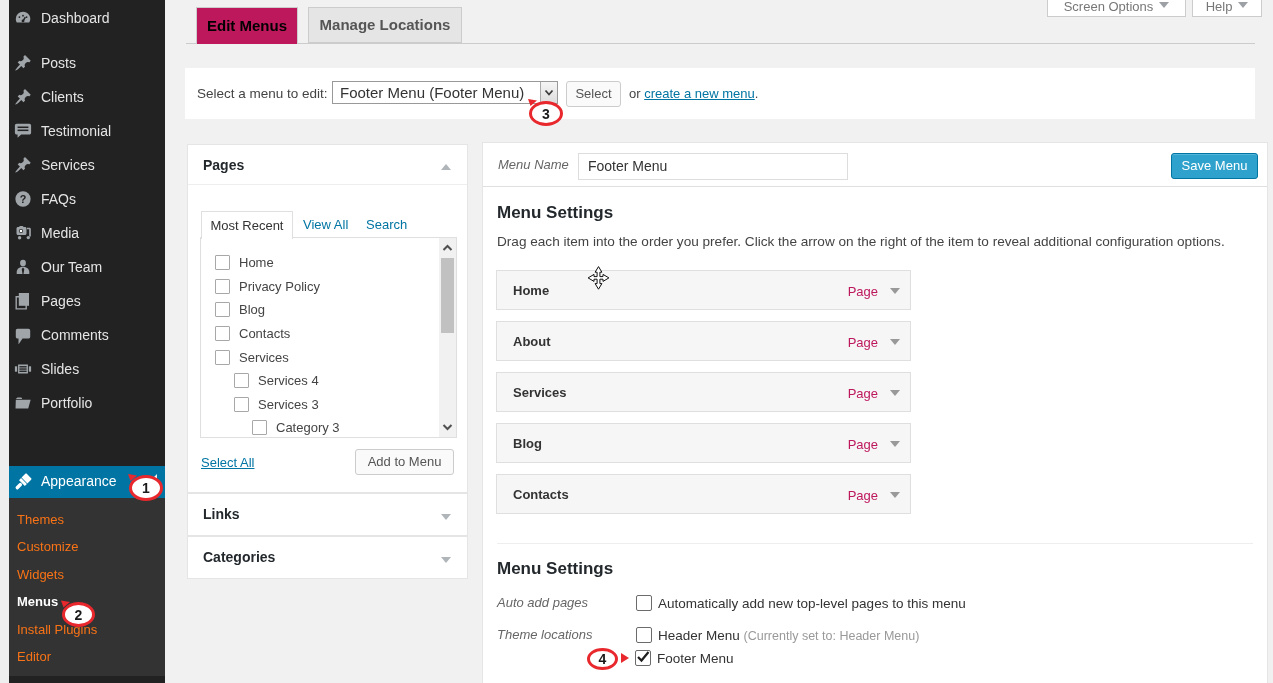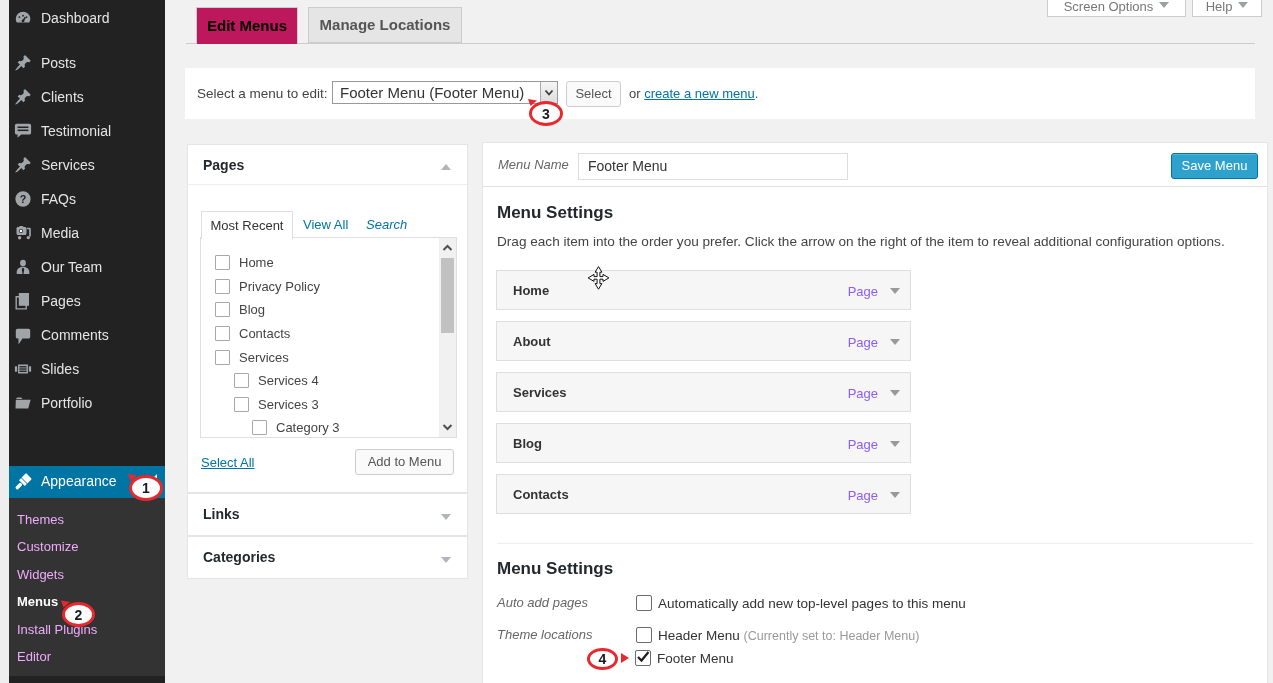--- a/index.html
+++ b/index.html
@@ -11,21 +11,21 @@
 
 #strip { position:absolute; left:0; top:0; width:9px; height:683px; background:#eee; }
 #menu { position:absolute; left:9px; top:0; width:156px; height:683px; background:#222; }
 .mi { position:absolute; left:0; width:156px; height:34px; display:flex; align-items:center; color:#e5e5e5; font-size:14px; }
 .mi svg { position:absolute; left:5px; top:50%; margin-top:-9px; }
 .mi .t { position:absolute; left:32px; }
 #appearance { position:absolute; left:9px; top:466px; width:156px; height:32px; background:#0074a2; color:#ffffff; font-size:14px; }
 #appearance .t { position:absolute; left:32px; top:7px; }
 #appearance svg { position:absolute; left:4px; top:6px; }
 #subwrap { position:absolute; left:9px; top:498px; width:156px; height:178px; background:#333; }
-.smi { position:absolute; left:8px; font-size:13px; color:#f0abfc; }
+.smi { position:absolute; left:8px; font-size:13px; color:#f97316; }
 .smi.cur { color:#fff; font-weight:bold; }
 #curarrow { position:absolute; left:149px; top:474px; width:0; height:0; border:8px solid transparent; border-right-color:#f1f1f1; border-left-width:0; }
 
 
 .smeta { position:absolute; top:-20px; height:37px; background:#fff; border:1px solid #ccc; border-top:none; color:#777; font-size:13px; }
 .smeta .lab { position:absolute; bottom:2px; left:0; right:0; text-align:center; white-space:nowrap; }
 .smeta .tri { display:inline-block; width:0; height:0; border:5px solid transparent; border-top:6px solid #9da0a5; margin-left:6px; vertical-align:-2px; }
 #so { left:1047px; width:139px; }
 #help { left:1192px; width:70px; }
 #tabline { position:absolute; left:186px; top:43px; width:1069px; height:1px; background:#ccc; }
@@ -68,21 +68,21 @@
 
 #rpanel { position:absolute; left:482px; top:142px; width:786px; height:541px; background:#fff; border:1px solid #e5e5e5; border-bottom:none; }
 #rhead { position:absolute; left:0; top:0; width:784px; height:44px; border-bottom:1px solid #dfdfdf; }
 #mnlab { position:absolute; left:15px; top:0; height:44px; line-height:44px; font-style:italic; color:#666; font-size:13px; }
 #mninput { position:absolute; left:95px; top:10px; width:270px; height:27px; border:1px solid #ddd; background:#fff; font-size:14px; color:#333; line-height:25px; padding-left:9px; }
 #savebtn { position:absolute; left:688px; top:10px; width:87px; height:26px; background:#2ea2cc; border:1px solid #0074a2; border-radius:3px; color:#fff; font-size:13px; text-align:center; line-height:24px; box-shadow:inset 0 1px 0 rgba(120,200,230,.5); }
 #mstruct { position:absolute; left:497px; top:203px; font-size:17px; font-weight:bold; color:#23282d; }
 #mdesc { position:absolute; left:497px; top:234px; font-size:13.6px; color:#444; }
 .mitem { position:absolute; left:496px; width:415px; height:40px; background:#f6f6f6; border:1px solid #dfdfdf; }
 .mitem .nm { position:absolute; left:16px; top:12px; font-size:13px; font-weight:bold; color:#333; }
-.mitem .pg { position:absolute; right:32px; top:13px; font-size:13px; color:#8b5cf6; }
+.mitem .pg { position:absolute; right:32px; top:13px; font-size:13px; color:#be185d; }
 .mitem .tg { position:absolute; right:10px; top:17px; width:0; height:0; border:5px solid transparent; border-top:6px solid #999; }
 #mdiv { position:absolute; left:497px; top:543px; width:756px; height:1px; background:#eee; }
 #msettings { position:absolute; left:497px; top:559px; font-size:17px; font-weight:bold; color:#23282d; }
 .slab { position:absolute; left:497px; font-style:italic; color:#666; font-size:13px; }
 .srow { position:absolute; left:636px; font-size:13.5px; color:#333; }
 .scb { position:absolute; width:16px; height:16px; border:1px solid #6b6b6b; background:#fff; border-radius:2px; }
 .gray { color:#999; font-size:12.5px; }
 
 
 .ann { position:absolute; background:#fff; border:3.5px solid #e8282d; border-radius:50%; color:#1a1a1a; font-weight:bold; font-size:14px; display:flex; align-items:center; justify-content:center; z-index:9; }
@@ -230,21 +230,21 @@
   <div id="orcreate">or <a class="bl">create a new menu</a>.</div>
 </div>
 
 <div id="pagesbox" class="pbox">
   <div class="hd">
         <span class="ti">Pages</span>
         <span class="tri-up"></span>
       </div>
   <div id="mrtab">Most Recent</div>
   <a class="ptablnk" style="left:115px;">View All</a>
-  <a class="ptablnk" style="left:178px;font-style:italic;">Search</a>
+  <a class="ptablnk" style="left:178px;">Search</a>
   <div id="panel">
     <div class="pgrow" style="left:14px; top:17px;"><span class="cb"></span><span class="lb">Home</span></div>
     <div class="pgrow" style="left:14px; top:41px;"><span class="cb"></span><span class="lb">Privacy Policy</span></div>
     <div class="pgrow" style="left:14px; top:64px;"><span class="cb"></span><span class="lb">Blog</span></div>
     <div class="pgrow" style="left:14px; top:88px;"><span class="cb"></span><span class="lb">Contacts</span></div>
     <div class="pgrow" style="left:14px; top:112px;"><span class="cb"></span><span class="lb">Services</span></div>
     <div class="pgrow" style="left:33px; top:135px;"><span class="cb"></span><span class="lb">Services 4</span></div>
     <div class="pgrow" style="left:33px; top:159px;"><span class="cb"></span><span class="lb">Services 3</span></div>
     <div class="pgrow" style="left:51px; top:182px;"><span class="cb"></span><span class="lb">Category 3</span></div>
     <div id="sbar">

